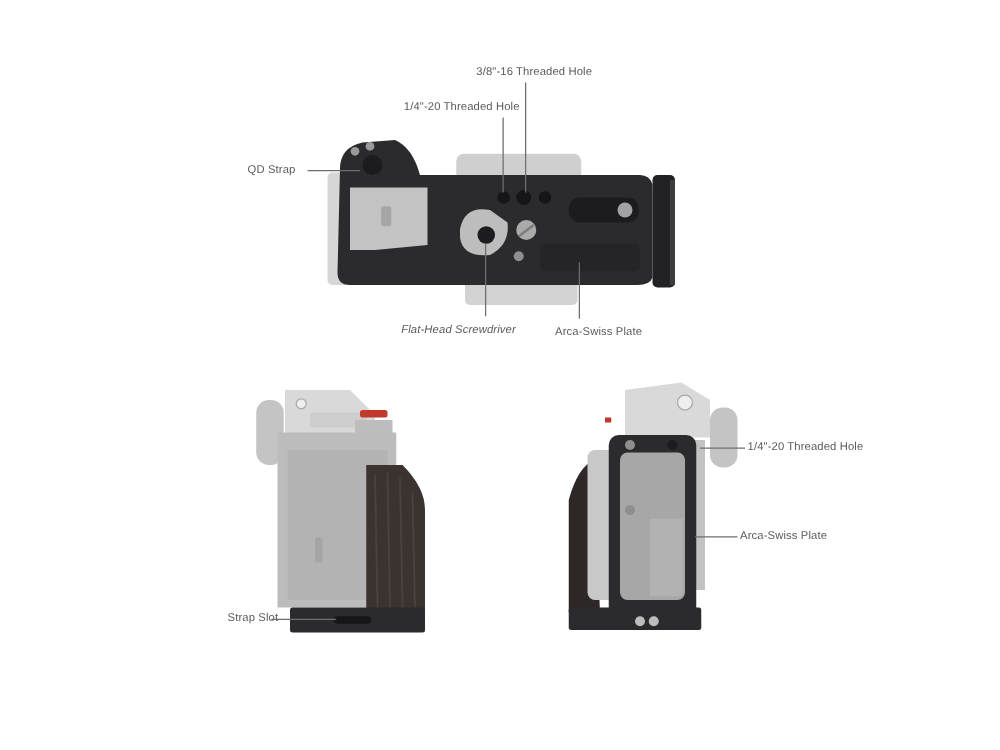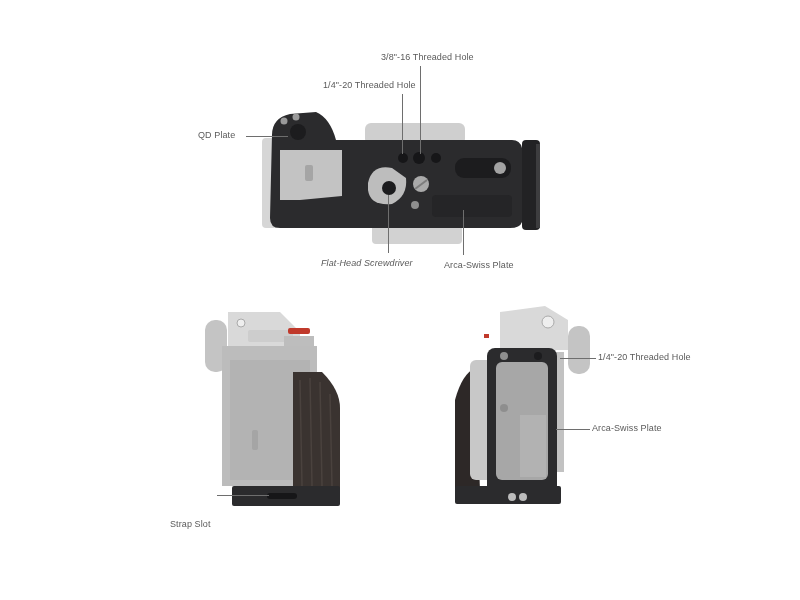--- a/index.html
+++ b/index.html
@@ -46,21 +46,21 @@
     <rect x="522" y="140" width="18" height="90" rx="4" fill="#222224"></rect>
     <rect x="536" y="144" width="4" height="84" fill="#3d3d3f"></rect>
   </svg>
 
   <span class="label" style="left:381px;top:52px;">3/8"-16 Threaded Hole</span>
   <div class="ln" style="left:420px;top:66px;width:1px;height:88px;"></div>
 
   <span class="label" style="left:323px;top:80px;">1/4"-20 Threaded Hole</span>
   <div class="ln" style="left:402px;top:94px;width:1px;height:60px;"></div>
 
-  <span class="label" style="left:198px;top:130px;">QD Plate</span>
+  <span class="label" style="left:198px;top:130px;">QD Strap</span>
   <div class="ln" style="left:246px;top:136px;width:42px;height:1px;"></div>
 
   <span class="label" style="left:321px;top:258px;font-style:italic;">Flat-Head Screwdriver</span>
   <div class="ln" style="left:388px;top:195px;width:1px;height:58px;"></div>
 
   <span class="label" style="left:444px;top:260px;">Arca-Swiss Plate</span>
   <div class="ln" style="left:463px;top:210px;width:1px;height:45px;"></div>
 </div>
 
 <div class="abs" style="left:0;top:290px;width:400px;height:310px;">
@@ -79,21 +79,21 @@
     <rect x="230" y="70" width="80" height="120" fill="#b3b3b3"></rect>
     <rect x="252" y="140" width="6" height="20" rx="2" fill="#a5a5a5"></rect>
 
     <path d="M293 82 L322 82 Q340 100 340 118 L340 198 L293 198 Z" fill="#3a3330"></path>
     <path d="M300 90 L302 196 M310 88 L312 196 M320 92 L322 196 M330 104 L332 196" stroke="#4a423e" stroke-width="1.5"></path>
 
     <rect x="232" y="196" width="108" height="20" rx="2" fill="#2b2b2d"></rect>
     <rect x="267" y="203" width="30" height="6" rx="3" fill="#161618"></rect>
   </svg>
 
-  <span class="label" style="left:170px;top:199px;margin-top:30px;">Strap Slot</span>
+  <span class="label" style="left:182px;top:199px;">Strap Slot</span>
   <div class="ln" style="left:217px;top:205px;width:52px;height:1px;"></div>
 </div>
 
 <div class="abs" style="left:0;top:290px;width:800px;height:310px;">
   <svg width="800" height="310" style="left:0;top:0;">
 
     <path d="M500 22 L545 16 L568 30 L568 60 L500 60 Z" fill="#d9d9d9"></path>
     <circle cx="548" cy="32" r="6" fill="#eeeeee" stroke="#aaa" stroke-width="1"></circle>
     <rect x="484" y="44" width="5" height="4" fill="#c0392b"></rect>
 

